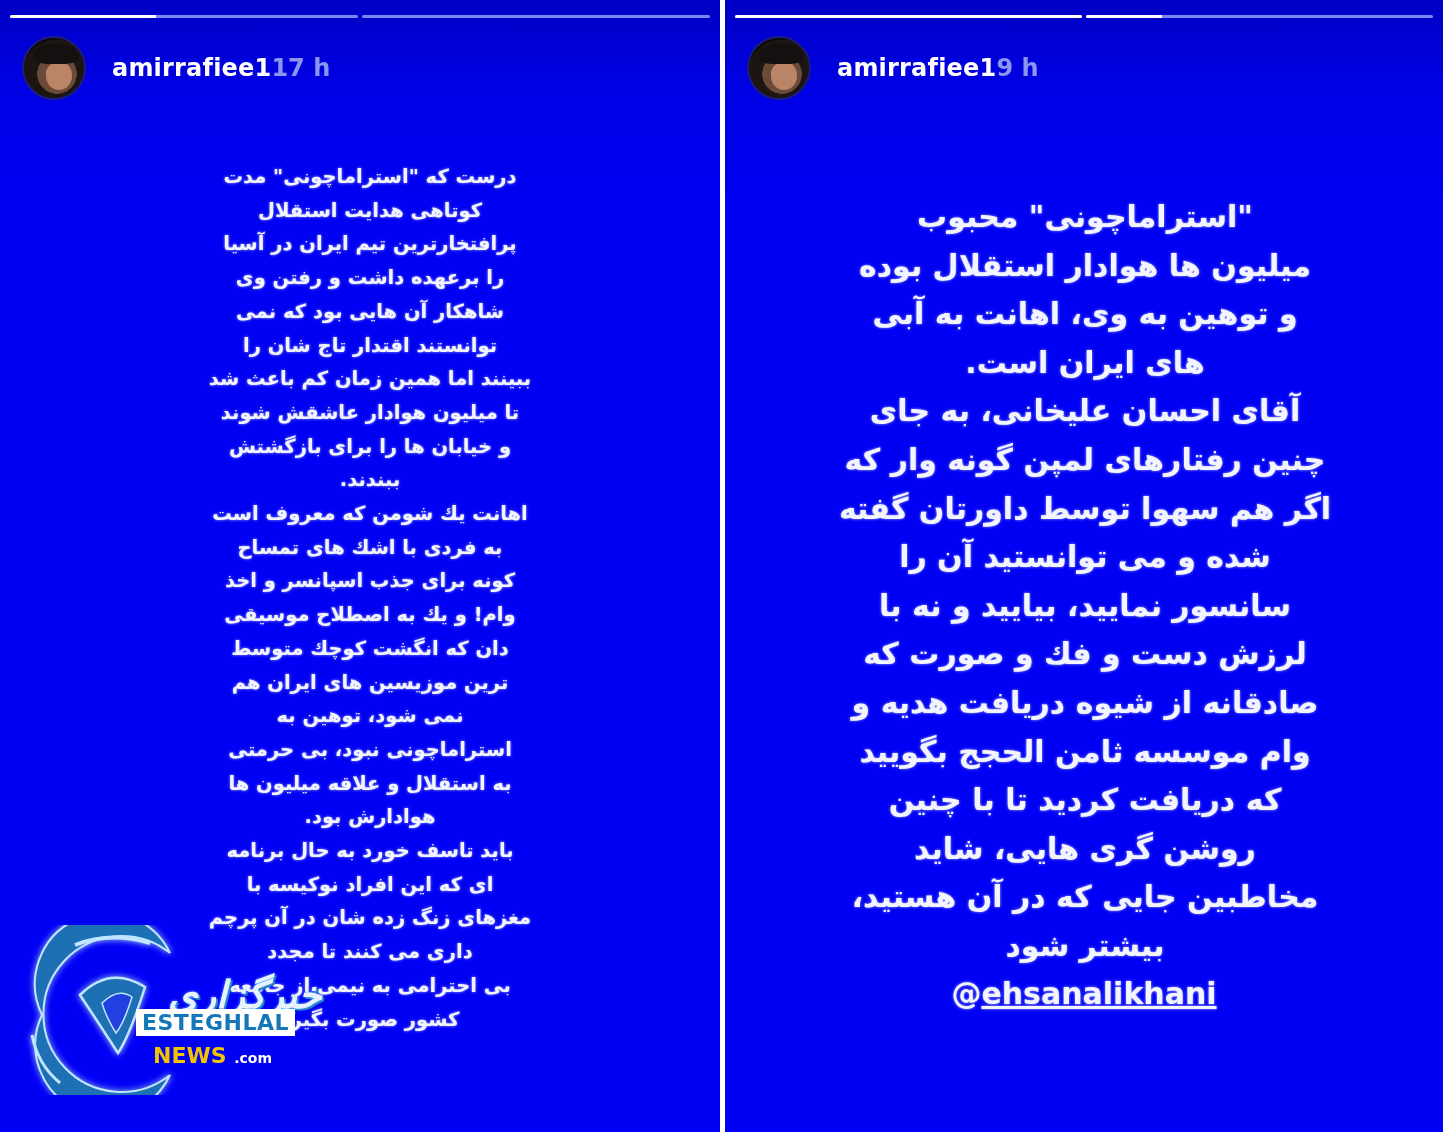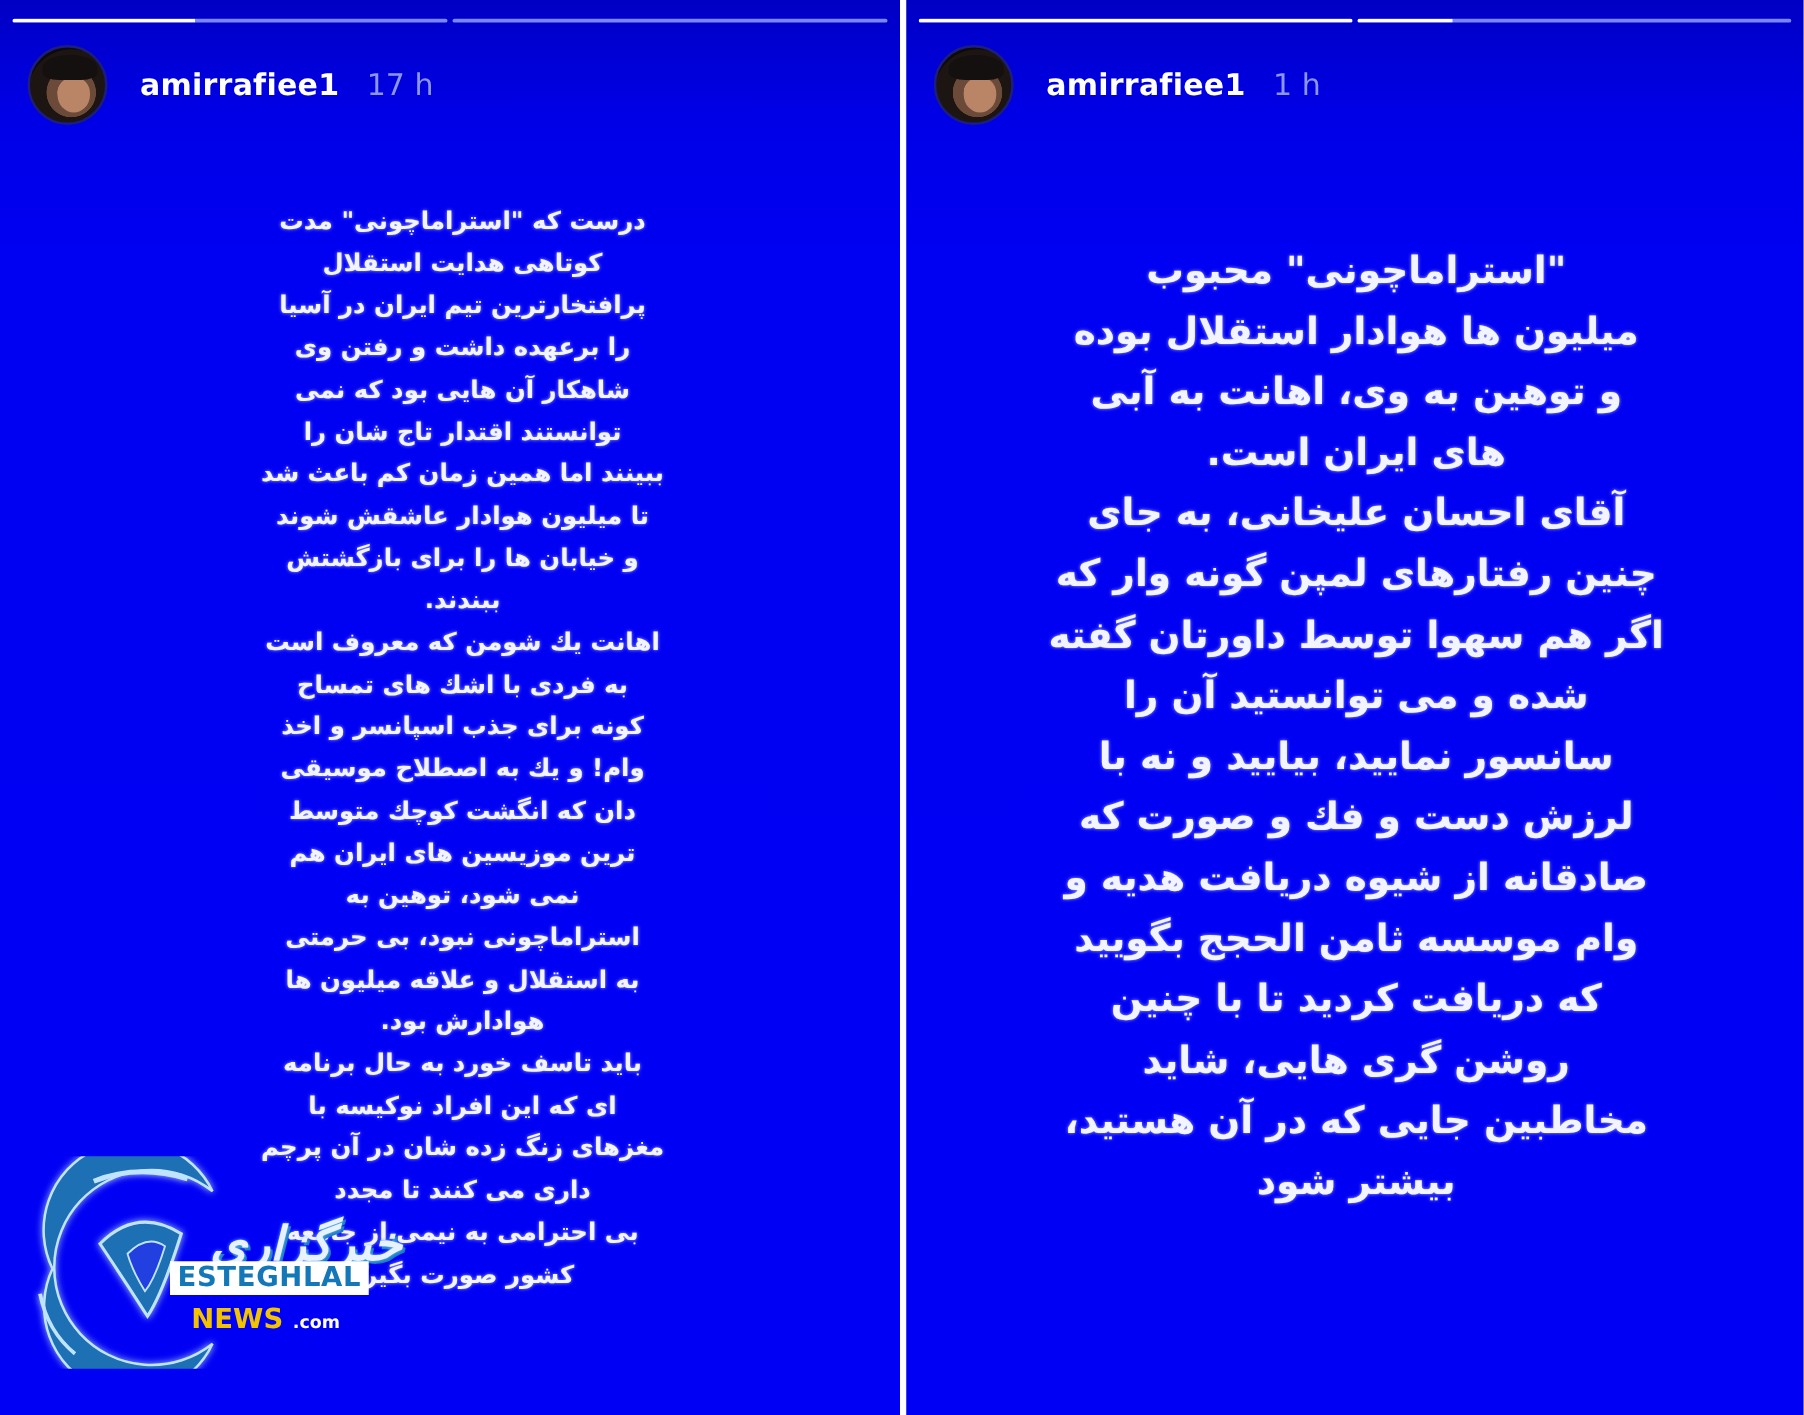--- a/index.html
+++ b/index.html
@@ -40,22 +40,23 @@
   .avatar::after {
     content:""; position:absolute; left:10px; top:6px; width:44px; height:20px;
     border-radius:50% 50% 30% 30%;
     background:#141010;
   }
   .username {
     margin-left:26px; color:#ffffff; font-weight:bold; font-size:24px;
     font-family:"DejaVu Sans", sans-serif; letter-spacing:0.2px;
   }
   .time {
-    margin-left:22px; color:#8c95f0; font-size:24px;
+    color:#8c95f0; font-size:24px;
     font-family:"DejaVu Sans", sans-serif;
+    font-weight:bold;
   }
   .body-text {
     position:absolute; direction:rtl; text-align:center; color:#f2f4ff;
     font-weight:bold; font-family:"DejaVu Sans", sans-serif;
     text-shadow:0 0 3px rgba(200,210,255,0.8);
     white-space:pre-line;
   }
   .left .body-text {
     top:160px; left:190px; width:360px;
     font-size:19.5px; line-height:33.7px;
@@ -166,31 +167,34 @@
     <div class="seg">
         <div class="fill" style="width:100%"></div>
       </div>
     <div class="seg">
         <div class="fill" style="width:22%"></div>
       </div>
   </div>
   <div class="header">
     <div class="avatar"></div>
     <span class="username">amirrafiee1</span>
-    <span class="time">1 h</span>
+    <span class="time">9 h</span>
   </div>
   <div class="body-text">"استراماچونی" محبوب
 میلیون ها هوادار استقلال بوده
 و توهین به وی، اهانت به آبی
 های ایران است.
 آقای احسان علیخانی، به جای
 چنین رفتارهای لمپن گونه وار که
 اگر هم سهوا توسط داورتان گفته
 شده و می توانستید آن را
 سانسور نمایید، بیایید و نه با
 لرزش دست و فك و صورت که
 صادقانه از شیوه دریافت هدیه و
 وام موسسه ثامن الحجج بگویید
 که دریافت کردید تا با چنین
 روشن گری هایی، شاید
 مخاطبین جایی که در آن هستید،
 بیشتر شود</div>
+  <div class="mention">
+    <span>@</span><span class="handle">ehsanalikhani</span>
+  </div>
 </div>
 
 </body></html>

